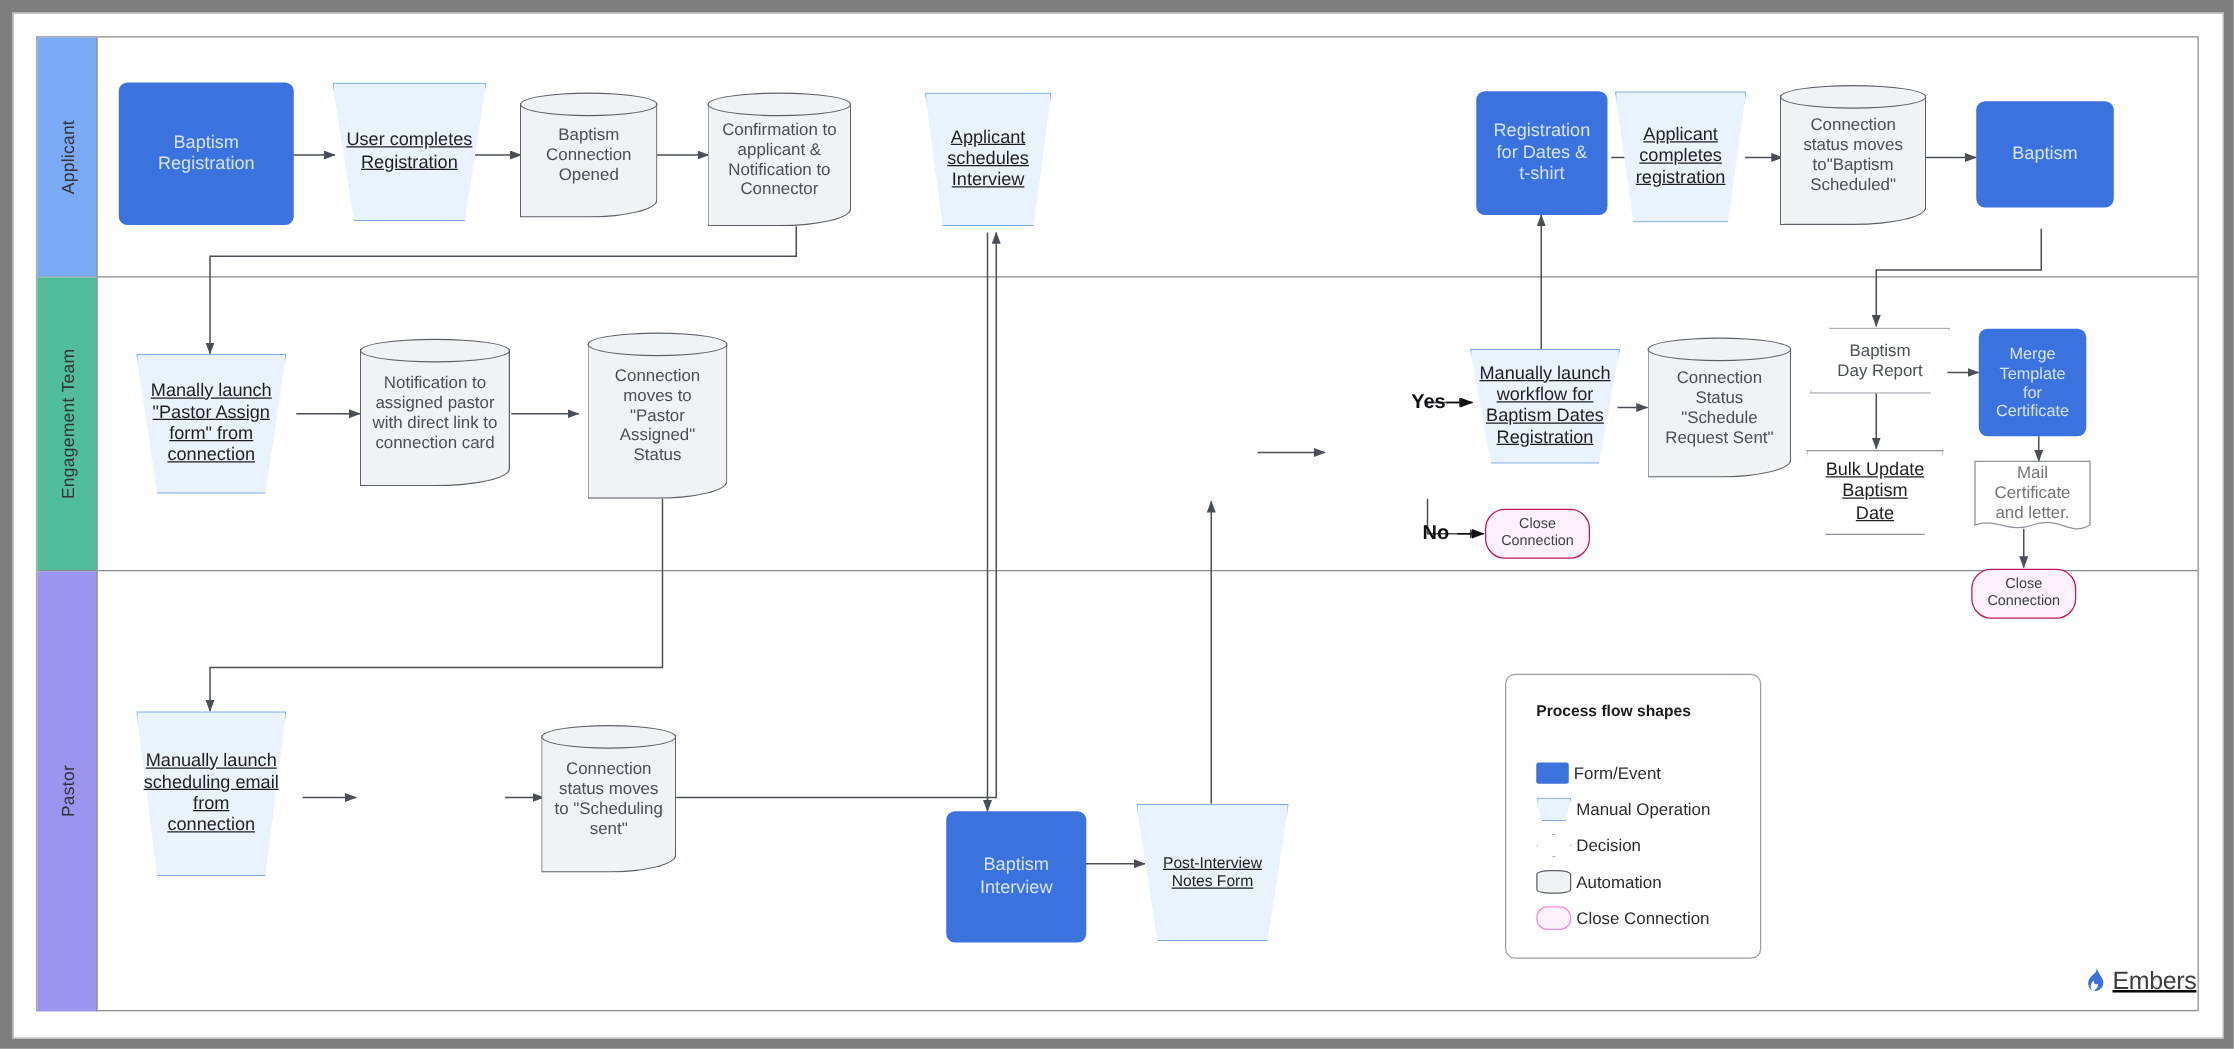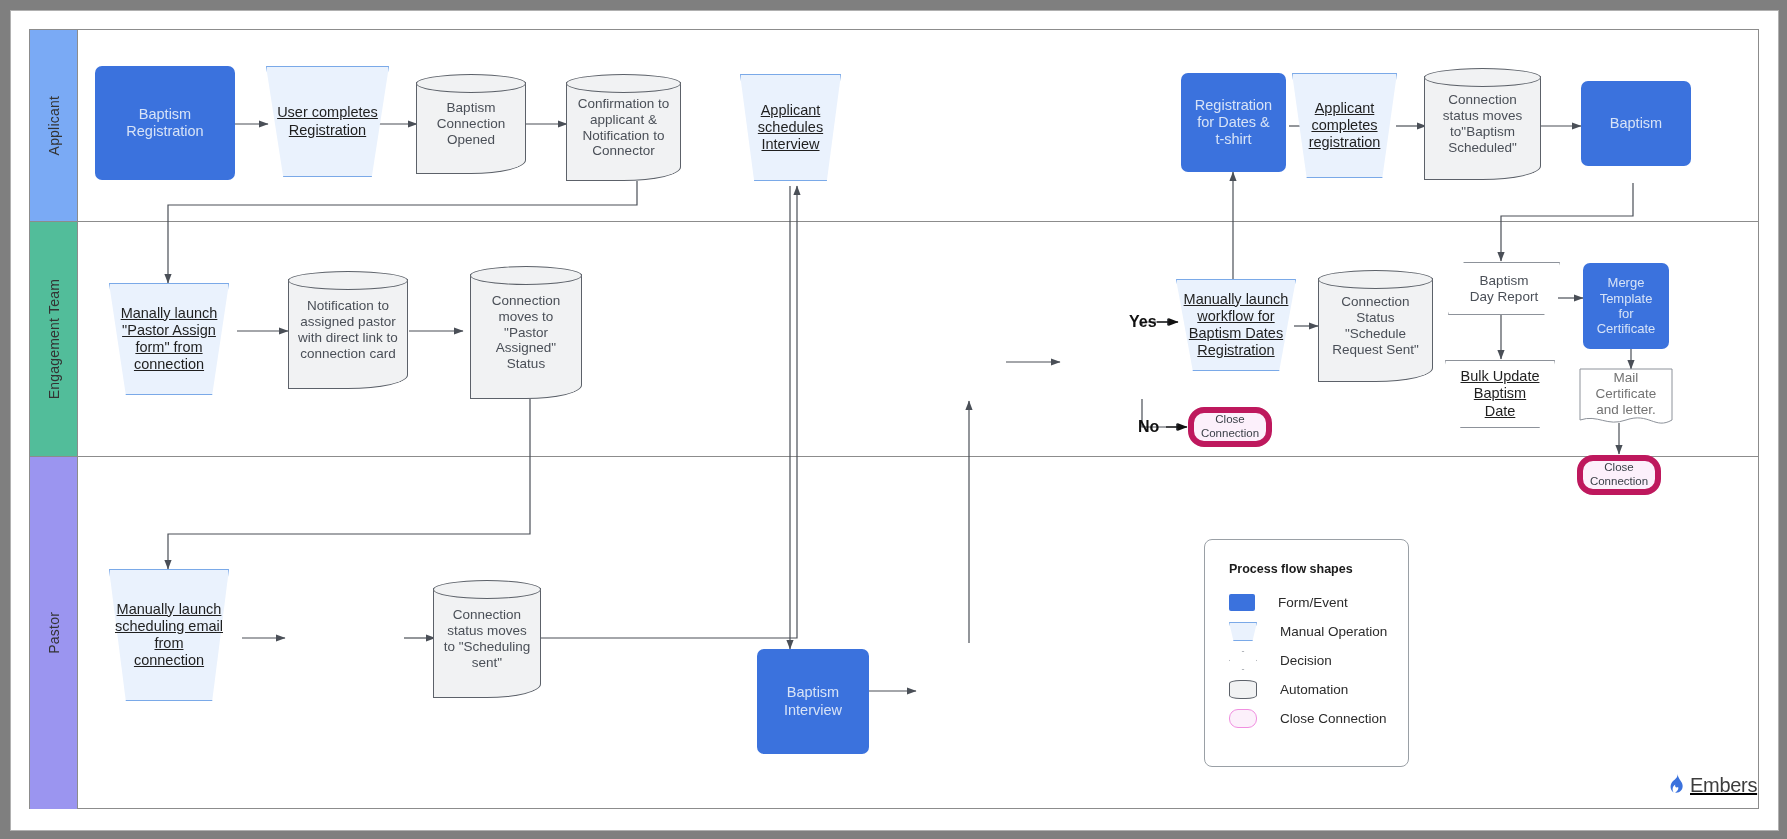--- a/index.html
+++ b/index.html
@@ -49,41 +49,41 @@
     border:1px solid #5c6169;border-radius:50%;}
   .cyl .txt{position:relative;z-index:3;}
 
   
   .decision{font-size:11.5px;color:#5b6069;}
   .decision .shape{position:absolute;inset:0;background:#fff;border:1px solid #8d929a;
     clip-path:polygon(50% 0%,100% 50%,50% 100%,0% 50%);}
   .decision .txt{position:relative;z-index:2;}
 
   
-  .close-conn{background:#fcf0fb;border:6px solid #be185d;border-radius:16px;color:#3a3f47;font-size:11.5px;}
+  .close-conn{background:#fcf0fb;border:1px solid #be185d;border-radius:16px;color:#3a3f47;font-size:11.5px;}
 
   
   .report{font-size:13.5px;color:#4a4f57;}
   .report .shape{position:absolute;inset:0;background:#fff;border:1px solid #8d929a;
     clip-path:polygon(14% 0%,100% 0%,86% 100%,0% 100%);}
   .report .txt{position:relative;z-index:2;}
 
   
   .document{font-size:13.5px;color:#737373;}
   .document .shape{position:absolute;inset:0;}
   .document .txt{position:relative;z-index:2;padding-bottom:8px;}
 
   
   .svg-layer{position:absolute;left:0;top:0;width:1767px;height:819px;pointer-events:none;}
   .edge-label{position:absolute;font-size:16px;font-weight:bold;color:#111;}
 
   
   .legend{position:absolute;background:#fff;border:1px solid #9aa0a6;border-radius:8px;box-sizing:border-box;}
   .legend-title{font-size:12.5px;font-weight:bold;color:#1b1b1b;}
-  .legend-row{display:flex;align-items:center;gap:23px;height:29px;}
+  .legend-row{display:flex;align-items:center;gap:4px;height:29px;}
   .legend-txt{font-size:13.5px;color:#2b2b2b;}
   .sw{width:26px;height:17px;flex:0 0 26px;position:relative;}
   .sw-form{background:#3b72dd;border-radius:2px;}
   .sw-manual{background:#eaf2fd;border:1px solid #7aa9e8;clip-path:polygon(0 0,100% 0,84% 100%,16% 100%);}
   .sw-decision{background:#fff;border:1px solid #8d929a;clip-path:polygon(50% 0,100% 50%,50% 100%,0 50%);}
   .sw-cyl{background:#f1f2f3;border:1px solid #5c6169;border-radius:40%/18%;}
   .sw-close{background:#fcf0fb;border:1px solid #f08fe0;border-radius:9px;}
 
   
   .brand{position:absolute;display:flex;align-items:center;gap:4px;}
@@ -352,23 +352,28 @@
 status moves
 to "Scheduling
 sent"</div>
   </div>
 
   <div class="node form-event" style="left:746px;top:638px;width:112px;height:105px;">
     <div class="txt">Baptism
 Interview</div>
   </div>
 
+  <div class="node manual" style="left:898px;top:632px;width:122px;height:110px;font-size:12.5px;">
+    <div class="shape"></div>
+    <div class="txt">Post-Interview
+Notes Form</div>
+  </div>
 
   <div class="legend" style="left:1193px;top:528px;width:205px;height:228px;padding:22px 0 0 24px;">
-    <div class="legend-title" style="margin-bottom:12px;">Process flow shapes</div>
+    <div class="legend-title" style="margin-bottom:28px;">Process flow shapes</div>
 
     <div class="legend-row">
       <div class="sw sw-form"></div>
       <div class="legend-txt">Form/Event</div>
     </div>
     <div class="legend-row">
       <div class="sw sw-manual"></div>
       <div class="legend-txt">Manual Operation</div>
     </div>
     <div class="legend-row">

